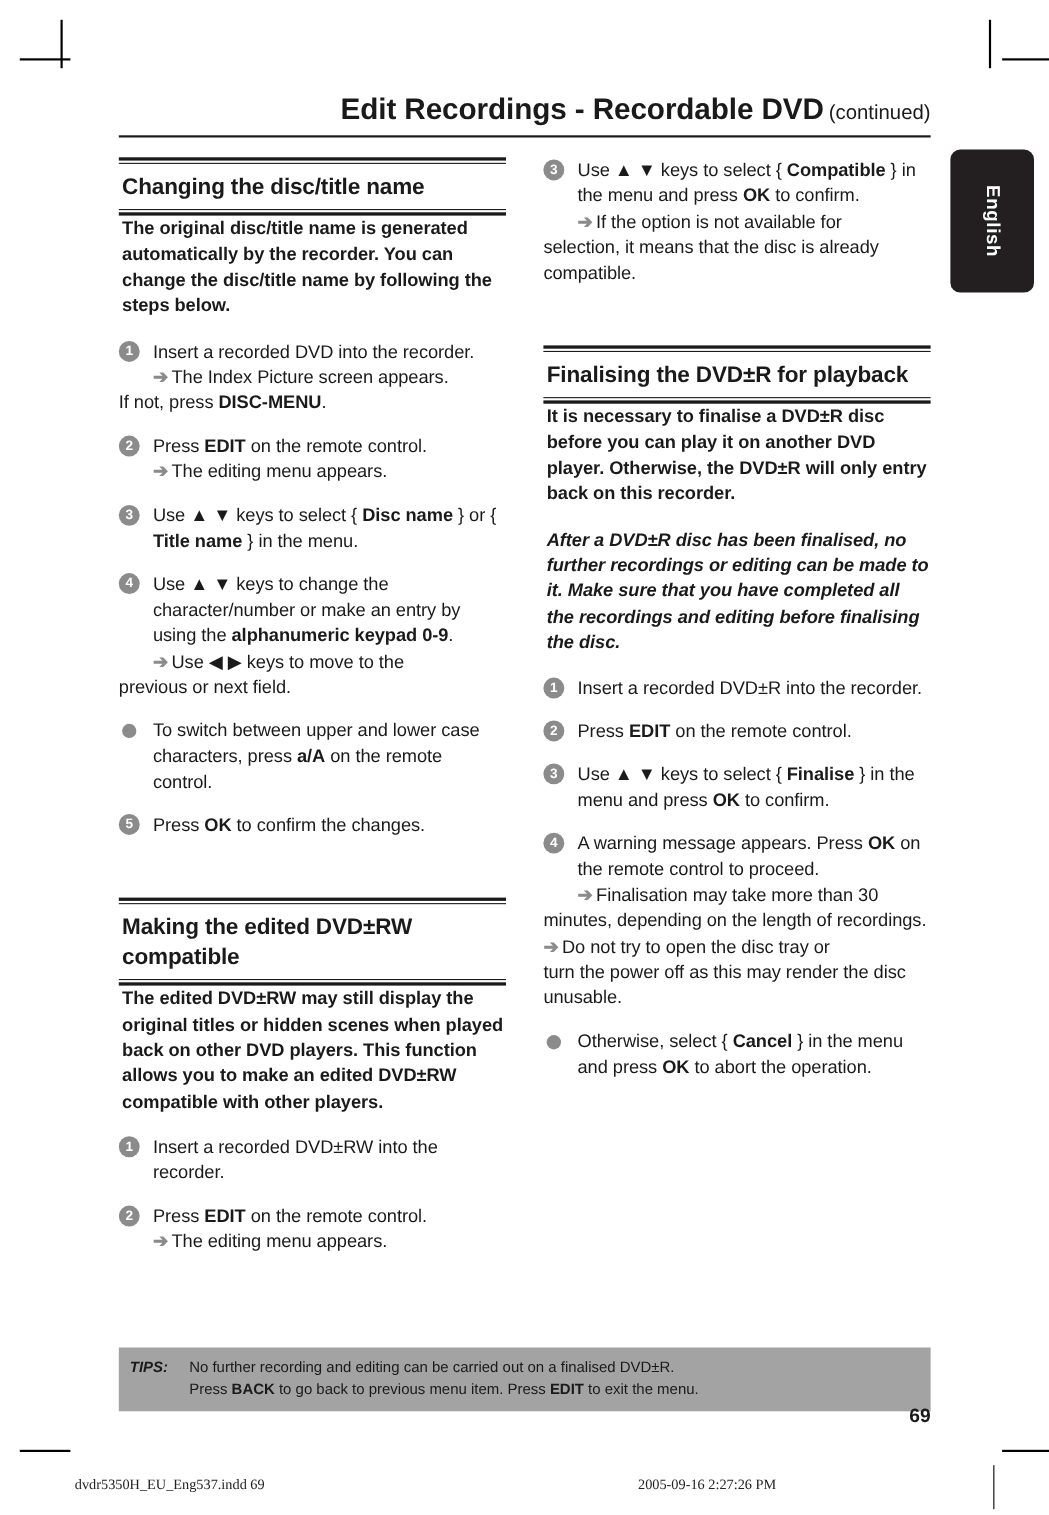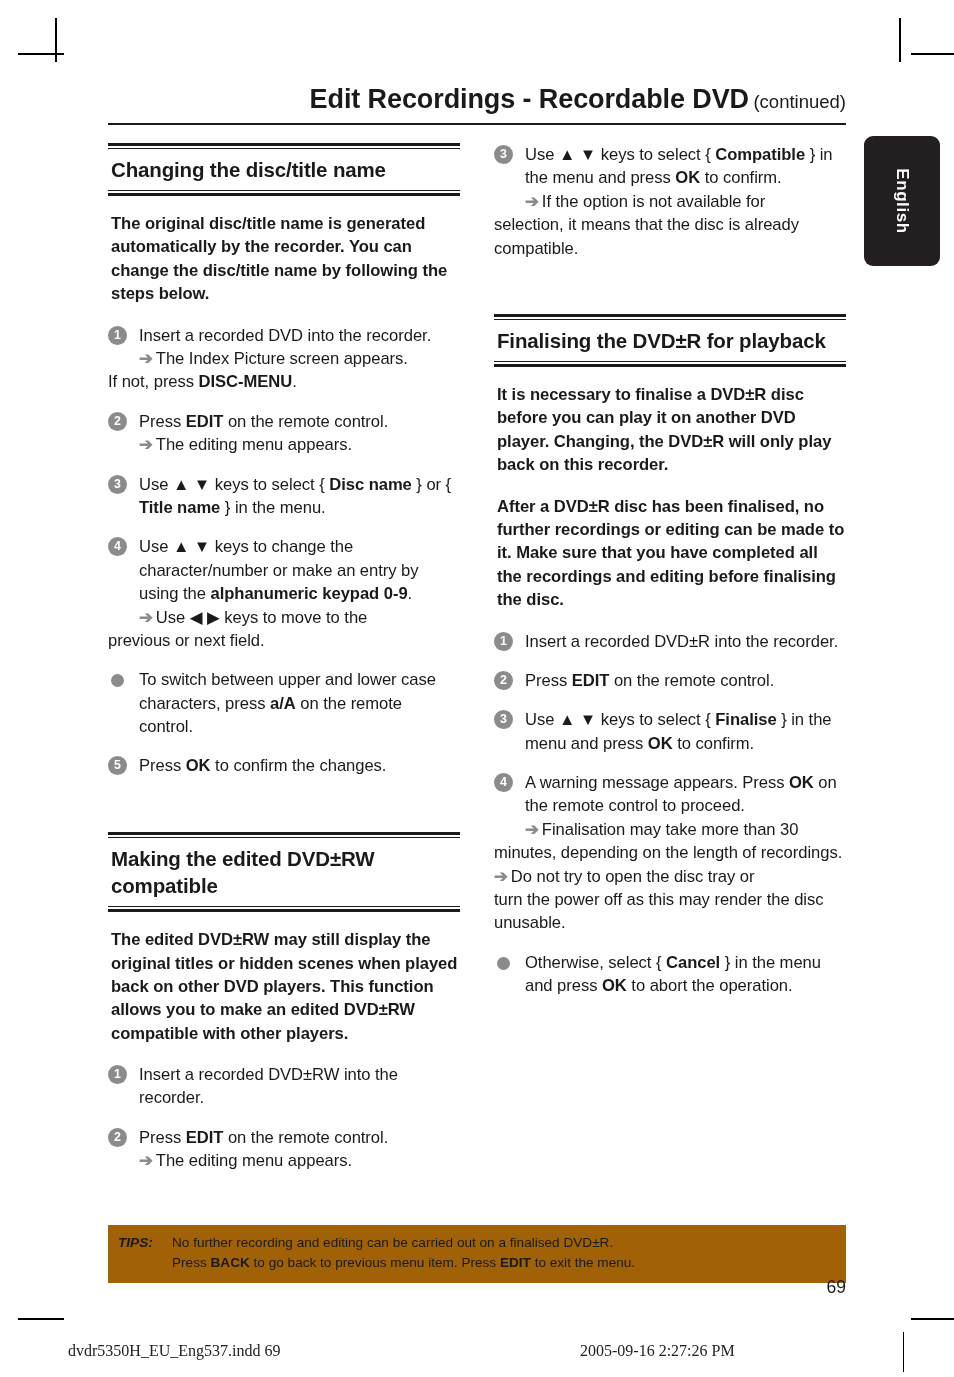--- a/index.html
+++ b/index.html
@@ -52,21 +52,21 @@
   
   .cols {
     display: flex;
     column-gap: 34px;
     margin-top: 18px;
   }
   .col { width: 352px; }
   .col.right { margin-top: 0; }
 
   
-  .sec-head { margin-bottom: 16px; }
+  .sec-head { }
   .sec-head.pad-top { margin-top: 54px; }
   .rule-thick { border-top: 3.4px solid #1a1a1a; }
   .rule-thin  { border-top: 1.4px solid #1a1a1a; }
   .sec-head .rules-top .rule-thin { margin-top: 2.4px; }
   .sec-head .rules-bot .rule-thick { margin-top: 2.4px; }
   .sec-head h2 {
     margin: 0;
     padding: 7px 0 6px 3px;
     font-size: 20.5px;
     font-weight: bold;
@@ -75,21 +75,21 @@
   }
 
   
   p.body {
     margin: 0 0 18px 3px;
     font-size: 16.6px;
     line-height: 1.41;
     letter-spacing: -0.05px;
     font-weight: bold;
   }
-  p.body.bold { font-weight: bold; }
+  p.body.bold { font-weight: bold; font-style: italic; }
 
   
   .step {
     position: relative;
     margin: 0 0 16px 0;
     padding-left: 31px;
     font-size: 16.6px;
     line-height: 1.41;
     letter-spacing: -0.05px;
   }
@@ -150,21 +150,21 @@
     font-weight: bold;
     letter-spacing: 0.6px;
   }
 
   
   .tips {
     position: absolute;
     left: 108px;
     top: 1225px;
     width: 738px;
-    background: #a16207;
+    background: #a3a3a3;
     padding: 8px 0 9px 0;
     font-size: 13.6px;
     line-height: 1.5;
   }
   .tips-inner {
     display: flex;
     padding-left: 10px;
   }
   .tips-label {
     font-style: italic;
@@ -173,29 +173,29 @@
     flex: 0 0 54px;
   }
   .tips-lines { flex: 1; }
 
   
   .pageno {
     position: absolute;
     right: 108px;
     top: 1277px;
     font-size: 17.5px;
-    font-weight: normal;
+    font-weight: bold;
   }
 
   
   .prfoot {
     position: absolute;
     top: 1342px;
     font-family: "Liberation Serif", serif;
-    font-size: 16px;
+    font-size: 13px;
     color: #222;
   }
   .prfoot.left  { left: 68px; }
   .prfoot.right { left: 580px; }
   .prfoot-rule {
     position: absolute;
     left: 903px;
     top: 1332px;
     width: 1.4px;
     height: 40px;
@@ -328,21 +328,21 @@
           <div class="rule-thick"></div>
           <div class="rule-thin"></div>
         </div>
         <h2>Finalising the DVD±R for playback</h2>
         <div class="rules-bot">
           <div class="rule-thin"></div>
           <div class="rule-thick"></div>
         </div>
       </div>
 
-      <p class="body">It is necessary to finalise a DVD±R disc before you can play it on another DVD player. Changing, the DVD±R will only play back on this recorder.</p>
+      <p class="body">It is necessary to finalise a DVD±R disc before you can play it on another DVD player. Otherwise, the DVD±R will only entry back on this recorder.</p>
       <p class="body bold">After a DVD±R disc has been finalised, no further recordings or editing can be made to it. Make sure that you have completed all the recordings and editing before finalising the disc.</p>
 
       <div class="step">
         <span class="marker">1</span>
         <span>Insert a recorded DVD±R into the recorder.</span>
       </div>
 
       <div class="step">
         <span class="marker">2</span>
         <span>Press </span><b>EDIT</b><span> on the remote control.</span>

